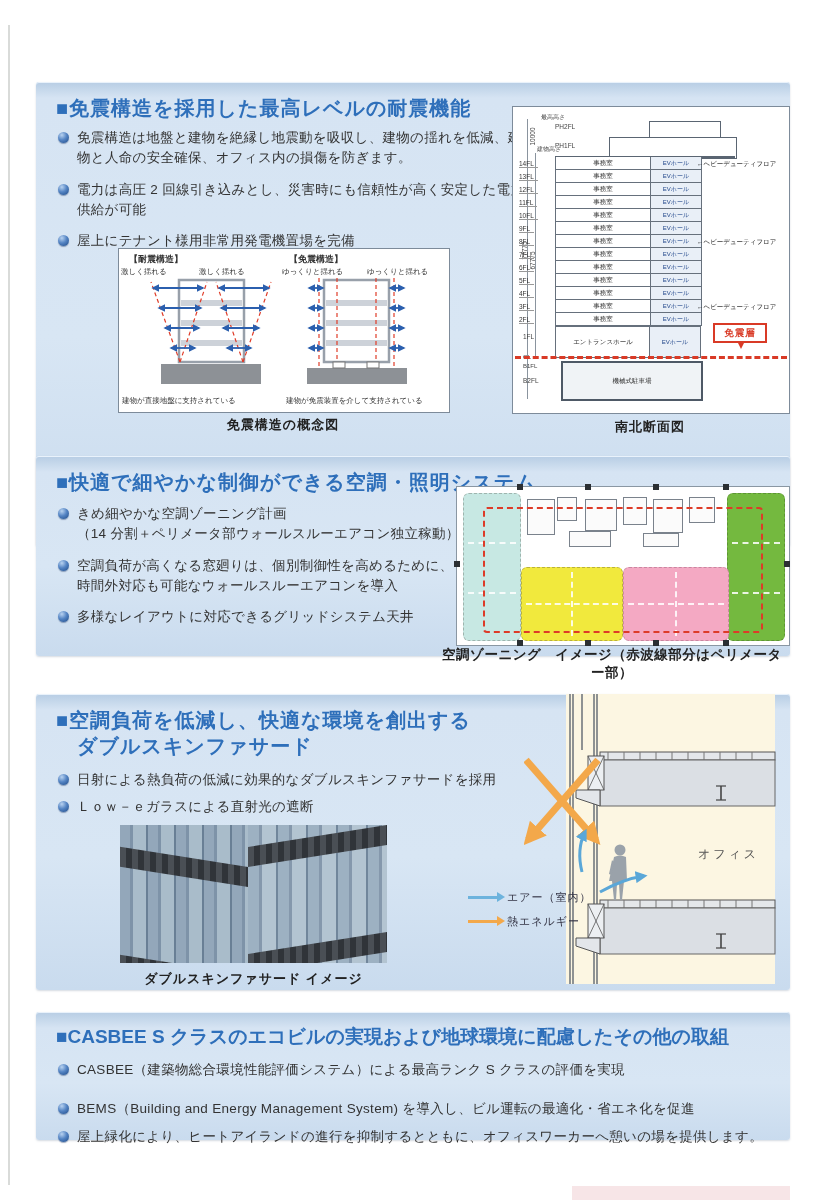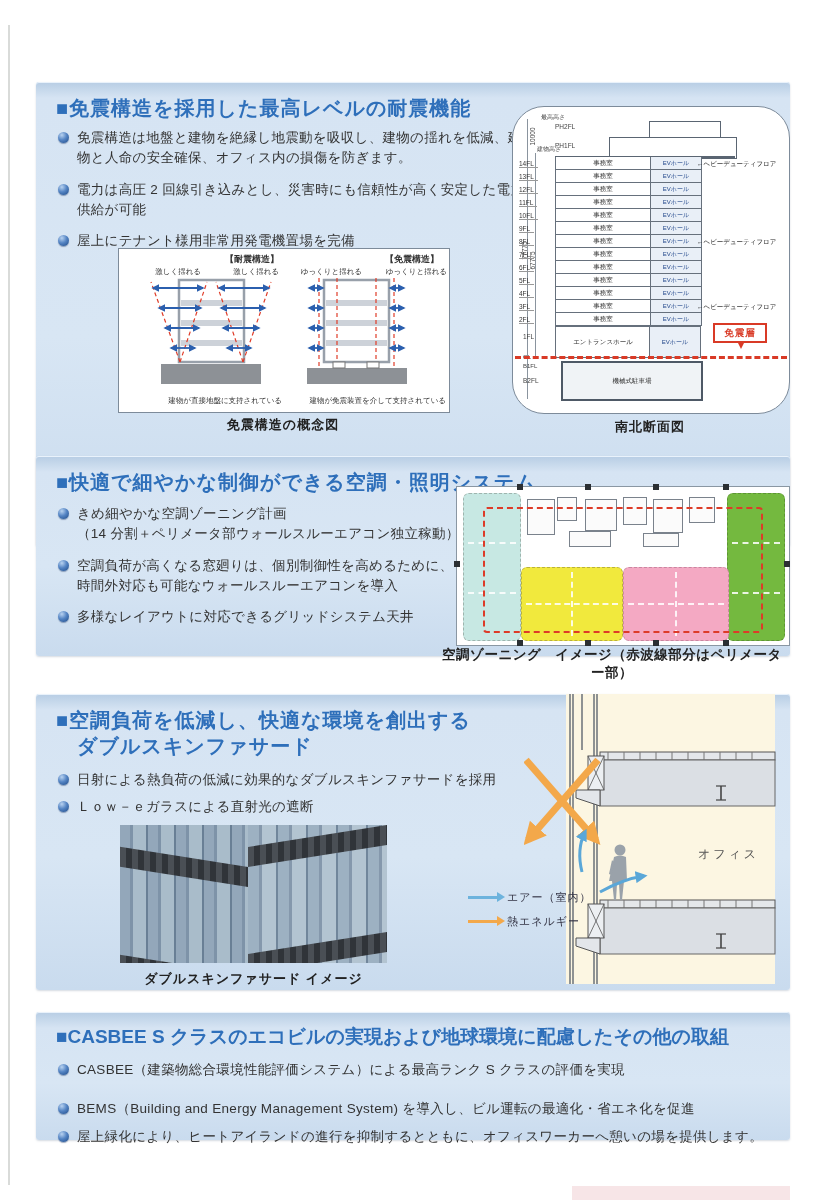--- a/index.html
+++ b/index.html
@@ -27,21 +27,21 @@
   .dot{flex:none;width:11px;height:11px;border-radius:50%;margin-top:4px;
        background:radial-gradient(circle at 35% 28%,#b8d2f0 0%,#5585c4 45%,#1c4886 100%);
        box-shadow:0 1px 1px rgba(20,50,100,.4);}
   .bl span{display:block;}
   .bl span:empty{display:none;}
 
   .whitebox{position:absolute;background:#fff;border:1px solid #7d8b9a;}
   .boxcap{position:absolute;text-align:center;font-weight:bold;color:#222;font-size:13px;letter-spacing:1px;}
 
   
-  .cb-label{position:absolute;text-align:right;color:#333;font-family:Liberation Serif, serif;}
+  .cb-label{position:absolute;text-align:left;color:#333;font-family:Liberation Serif, serif;}
   .cb-h{top:4px;width:150px;font-size:9px;font-weight:bold;}
   .cb-s{top:18px;width:80px;font-size:7.5px;}
   .cb-c{top:147px;width:160px;font-size:7.5px;}
 
   
   .cs-dimline{position:absolute;background:#8a949e;width:1px;}
   .cs-rot{position:absolute;font-size:6.5px;color:#444;transform:rotate(-90deg);transform-origin:center;}
   .cs-tiny{position:absolute;font-size:6px;color:#444;white-space:nowrap;}
   .cs-ph{position:absolute;border:1px solid #5a6572;background:#fff;}
   .cs-rows{position:absolute;left:6px;top:50px;width:264px;}
@@ -181,21 +181,21 @@
         <line x1="271" y1="52" x2="285" y2="52" marker-start="url(#mb)" marker-end="url(#mb)"></line>
         <line x1="190" y1="72" x2="204" y2="72" marker-start="url(#mb)" marker-end="url(#mb)"></line>
         <line x1="271" y1="72" x2="285" y2="72" marker-start="url(#mb)" marker-end="url(#mb)"></line>
       </g>
     </svg>
     <span class="cb-label cb-c" style="left:3px;">建物が直接地盤に支持されている</span>
     <span class="cb-label cb-c" style="left:167px;">建物が免震装置を介して支持されている</span>
   </div>
   <div class="boxcap" style="left:82px;top:334px;width:330px;">免震構造の概念図</div>
 
-  <div class="whitebox" style="left:476px;top:24px;width:276px;height:306px;border-radius:32px;">
+  <div class="whitebox" style="left:476px;top:24px;width:276px;height:306px;">
     <div class="cs-dimline" style="left:14px;top:12px;height:280px;"></div>
     <div class="cs-dimline" style="left:22px;top:46px;height:206px;"></div>
     <span class="cs-rot" style="left:2px;top:140px;">77775</span>
     <span class="cs-rot" style="left:10px;top:150px;">67775</span>
     <span class="cs-rot" style="left:10px;top:26px;">10000</span>
     <span class="cs-tiny" style="left:28px;top:6px;">最高高さ</span>
     <span class="cs-tiny" style="left:24px;top:38px;">建物高さ</span>
     <span class="cs-tiny" style="left:42px;top:16px;font-size:6.5px;">PH2FL</span>
     <span class="cs-tiny" style="left:42px;top:35px;font-size:6.5px;">PH1FL</span>
     <div class="cs-ph" style="left:136px;top:14px;width:70px;height:16px;"></div>

